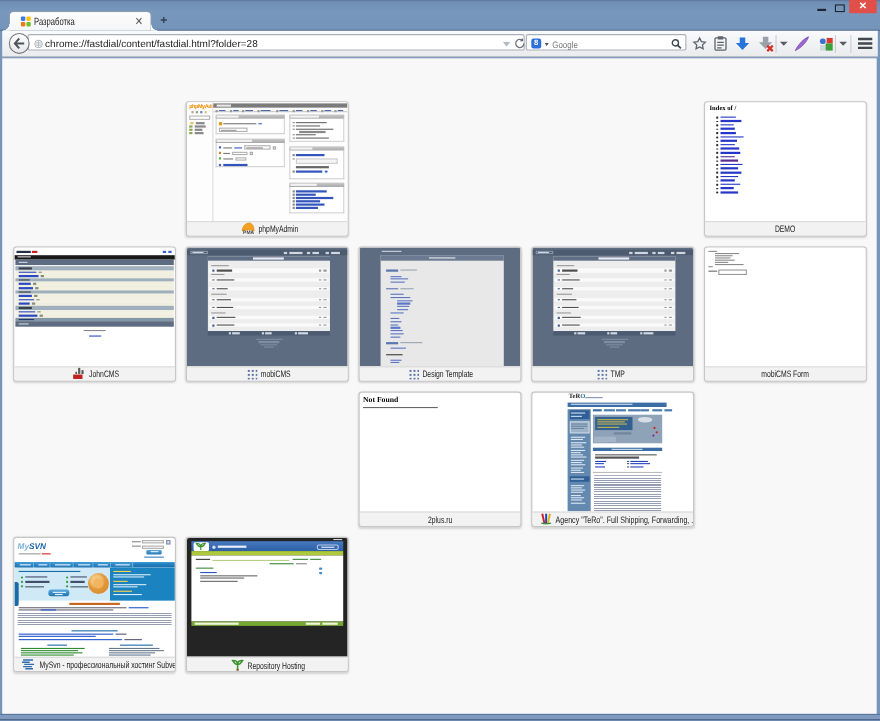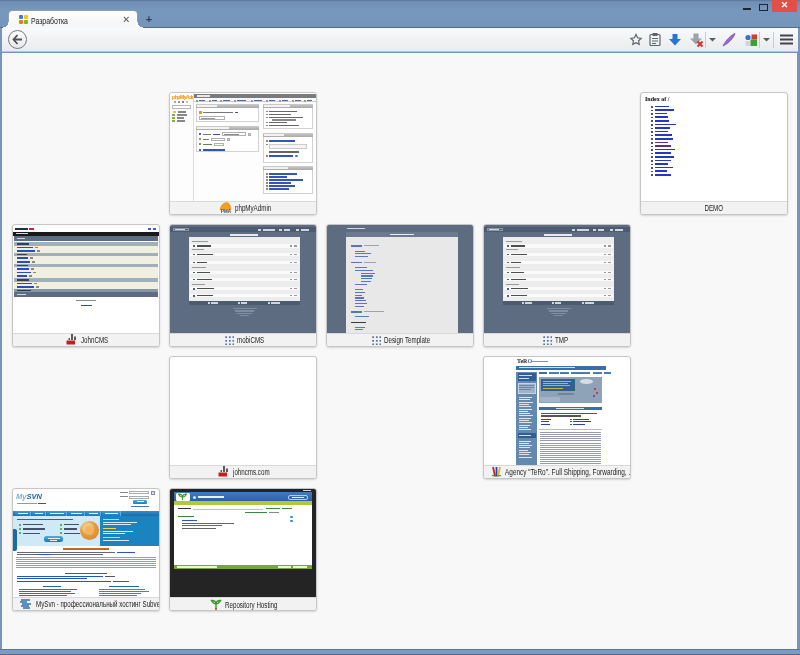--- a/index.html
+++ b/index.html
@@ -78,23 +78,48 @@
       <i style="left:0;top:0;background:#3f7ae0"></i>
         <i style="left:5px;top:0;background:#fdc30f"></i>
       <i style="left:0;top:5px;background:#f07818"></i>
         <i style="left:5px;top:5px;background:#71bf2e"></i>
     </div>
     <div class="title">Разработка</div>
     <div class="x">✕</div>
   </div>
   <div id="newtab">+</div>
   <div id="toolbar">
+    <div id="urlbar">
+      <svg style="position:absolute;left:5px;top:3.5px" width="8" height="8" viewBox="0 0 9 9">
+        <circle cx="4.5" cy="4.5" r="3.9" fill="none" stroke="#a9afb5" stroke-width="0.9"></circle>
+        <path d="M0.6 4.5h7.8M4.5 0.6v7.8M1.6 2.3c2 1.1 3.8 1.1 5.8 0M1.6 6.7c2-1.1 3.8-1.1 5.8 0" stroke="#a9afb5" stroke-width="0.7" fill="none"></path>
+      </svg>
+      <div class="txt">chrome://fastdial/content/fastdial.html?folder=28</div>
+      <svg style="position:absolute;left:431px;top:6px" width="7" height="5" viewBox="0 0 7 5">
+          <path d="M0 0h7L3.5 4.5z" fill="#b4bcc4"></path>
+        </svg>
+      <svg style="position:absolute;left:441px;top:2px" width="11" height="11" viewBox="0 0 11 11">
+        <path d="M9.2 5.5a3.7 3.7 0 1 1-1.1-2.6" fill="none" stroke="#6a737d" stroke-width="1.2"></path>
+        <path d="M8.5 0.5v3h-3z" fill="#5f6a75"></path>
+      </svg>
+    </div>
     <div id="backbtn">
       <svg style="position:absolute;left:3px;top:3px" width="11" height="11" viewBox="0 0 11 11">
         <path d="M5.5 1L1.5 5.5L5.5 10M1.5 5.5H10" stroke="#4e545b" stroke-width="1.8" fill="none"></path>
+      </svg>
+    </div>
+    <div id="searchbox">
+      <div class="gicon">8</div>
+      <svg style="position:absolute;left:16px;top:6.5px" width="4" height="3" viewBox="0 0 4 3">
+          <path d="M0 0h4L2 2.8z" fill="#555"></path>
+        </svg>
+      <div class="ph">Google</div>
+      <svg style="position:absolute;left:131px;top:2.5px" width="10" height="10" viewBox="0 0 10 10">
+        <circle cx="4" cy="4" r="2.8" fill="none" stroke="#3f4854" stroke-width="1.3"></circle>
+        <path d="M6.2 6.2L9 9" stroke="#3f4854" stroke-width="1.5"></path>
       </svg>
     </div>
 
     <svg class="tbico" style="left:626px" width="16" height="24" viewBox="0 0 16 24">
       <path d="M8 6.5l1.6 3.3 3.6.5-2.6 2.5.6 3.6L8 14.7l-3.2 1.7.6-3.6-2.6-2.5 3.6-.5z" fill="none" stroke="#5d646b" stroke-width="1.2"></path>
     </svg>
     <svg class="tbico" style="left:645px" width="16" height="24" viewBox="0 0 16 24">
       <rect x="3" y="6.5" width="10" height="11" rx="1" fill="none" stroke="#5d646b" stroke-width="1.2"></rect>
       <rect x="5.5" y="5" width="5" height="3" rx="0.5" fill="#5d646b"></rect>
       <path d="M5 10.5h6M5 13h6M5 15.5h4" stroke="#5d646b" stroke-width="1"></path>
@@ -511,28 +536,38 @@
     <div class="b" style="left:71px;top:77.2px;width:6px;height:1.4px;background:#cfd6e0"></div>
     <div class="b" style="left:98px;top:77.2px;width:2px;height:1.4px;background:#cfd6e0"></div>
     <div class="b" style="left:101px;top:77.2px;width:9px;height:1.4px;background:#cfd6e0"></div>
     <div class="b" style="left:62.5px;top:83.0px;width:24px;height:1.2px;background:#7f8da0"></div>
     <div class="b" style="left:65.0px;top:85.4px;width:19px;height:1.2px;background:#7f8da0"></div>
     <div class="b" style="left:67.0px;top:87.8px;width:15px;height:1.2px;background:#7f8da0"></div>
     <div class="b" style="left:70.0px;top:90.2px;width:9px;height:1.2px;background:#7f8da0"></div>
     </div>
     <div class="cap capi" style="padding-left:58px"><span class="ic dots"></span><i class="t" style="font-style:normal">TMP</i></div>
     </div>
-
-  <div class="tile" style="left:169px;top:356px">
-      <div class="cap capi" style="padding-left:48px"><svg class="ic" width="12" height="11" viewBox="0 0 12 11">
-          <rect x="5" y="0" width="2" height="6" fill="#5a5a5a"></rect>
-          <rect x="8" y="2.5" width="2" height="3.5" fill="#5a5a5a"></rect>
-          <rect x="2.5" y="4" width="1.5" height="2" fill="#5a5a5a"></rect>
-          <rect x="0.5" y="6.5" width="8.5" height="4" fill="#c41f1f"></rect>
-        </svg><i class="t" style="font-style:normal">johncms.com</i></div>
+  <div class="tile" style="left:640px;top:224px">
+    <div class="b" style="left:3px;top:2.5px;width:8px;height:1px;background:#8a8a8a"></div>
+    <div class="b" style="left:9px;top:4.6px;width:22px;height:1px;background:#8a8a8a"></div>
+    <div class="b" style="left:9px;top:6.7px;width:16px;height:1px;background:#8a8a8a"></div>
+    <div class="b" style="left:9px;top:8.8px;width:14px;height:1px;background:#8a8a8a"></div>
+    <div class="b" style="left:9px;top:10.9px;width:18px;height:1px;background:#8a8a8a"></div>
+    <div class="b" style="left:9px;top:13.0px;width:12px;height:1px;background:#8a8a8a"></div>
+    <div class="b" style="left:9px;top:15.1px;width:26px;height:1px;background:#8a8a8a"></div>
+    <div class="b" style="left:3px;top:17.2px;width:4px;height:1px;background:#8a8a8a"></div>
+    <div class="b" style="left:3px;top:21px;width:8px;height:1.3px;background:#666"></div>
+    <div class="b" style="left:12px;top:19.5px;width:26px;height:5px;background:#fff;border:1px solid #999"></div>
+    <div class="cap"><i class="t" style="font-style:normal">mobiCMS Form</i></div>
+    </div>
+
+  <div class="tile" style="left:326px;top:356px">
+    <div class="b" style="left:3px;top:2px;font-size:7px;font-weight:bold;color:#000;font-family:'Liberation Serif',serif">Not Found</div>
+    <div class="b" style="left:3px;top:12.5px;width:68px;height:1.4px;background:#666"></div>
+    <div class="cap"><i class="t" style="font-style:normal">2plus.ru</i></div>
     </div>
   <div class="tile" style="left:483px;top:356px">
     <div class="thumb">
     <div class="b" style="left:33px;top:1px;font-size:6px;font-weight:bold;color:#222;font-family:'Liberation Serif',serif">TeR<span style="color:#3a6ea5">O</span></div>
     <div class="b" style="left:48px;top:4px;width:16px;height:1.2px;background:#7a94b5"></div>
     <div class="b" style="left:32px;top:9px;width:90px;height:3.6px;background:#3a6ea5"></div>
     <div class="b" style="left:35px;top:10.1px;width:56px;height:1.4px;background:#d6e2ef"></div>
     <div class="b" style="left:32px;top:14.5px;width:21px;height:93.5px;background:#6389af"></div>
     <div class="b" style="left:33.5px;top:16px;width:18px;height:8px;background:#2f5f96"></div>
     <div class="b" style="left:35px;top:18px;width:13px;height:1.2px;background:#cfe0f0"></div>

